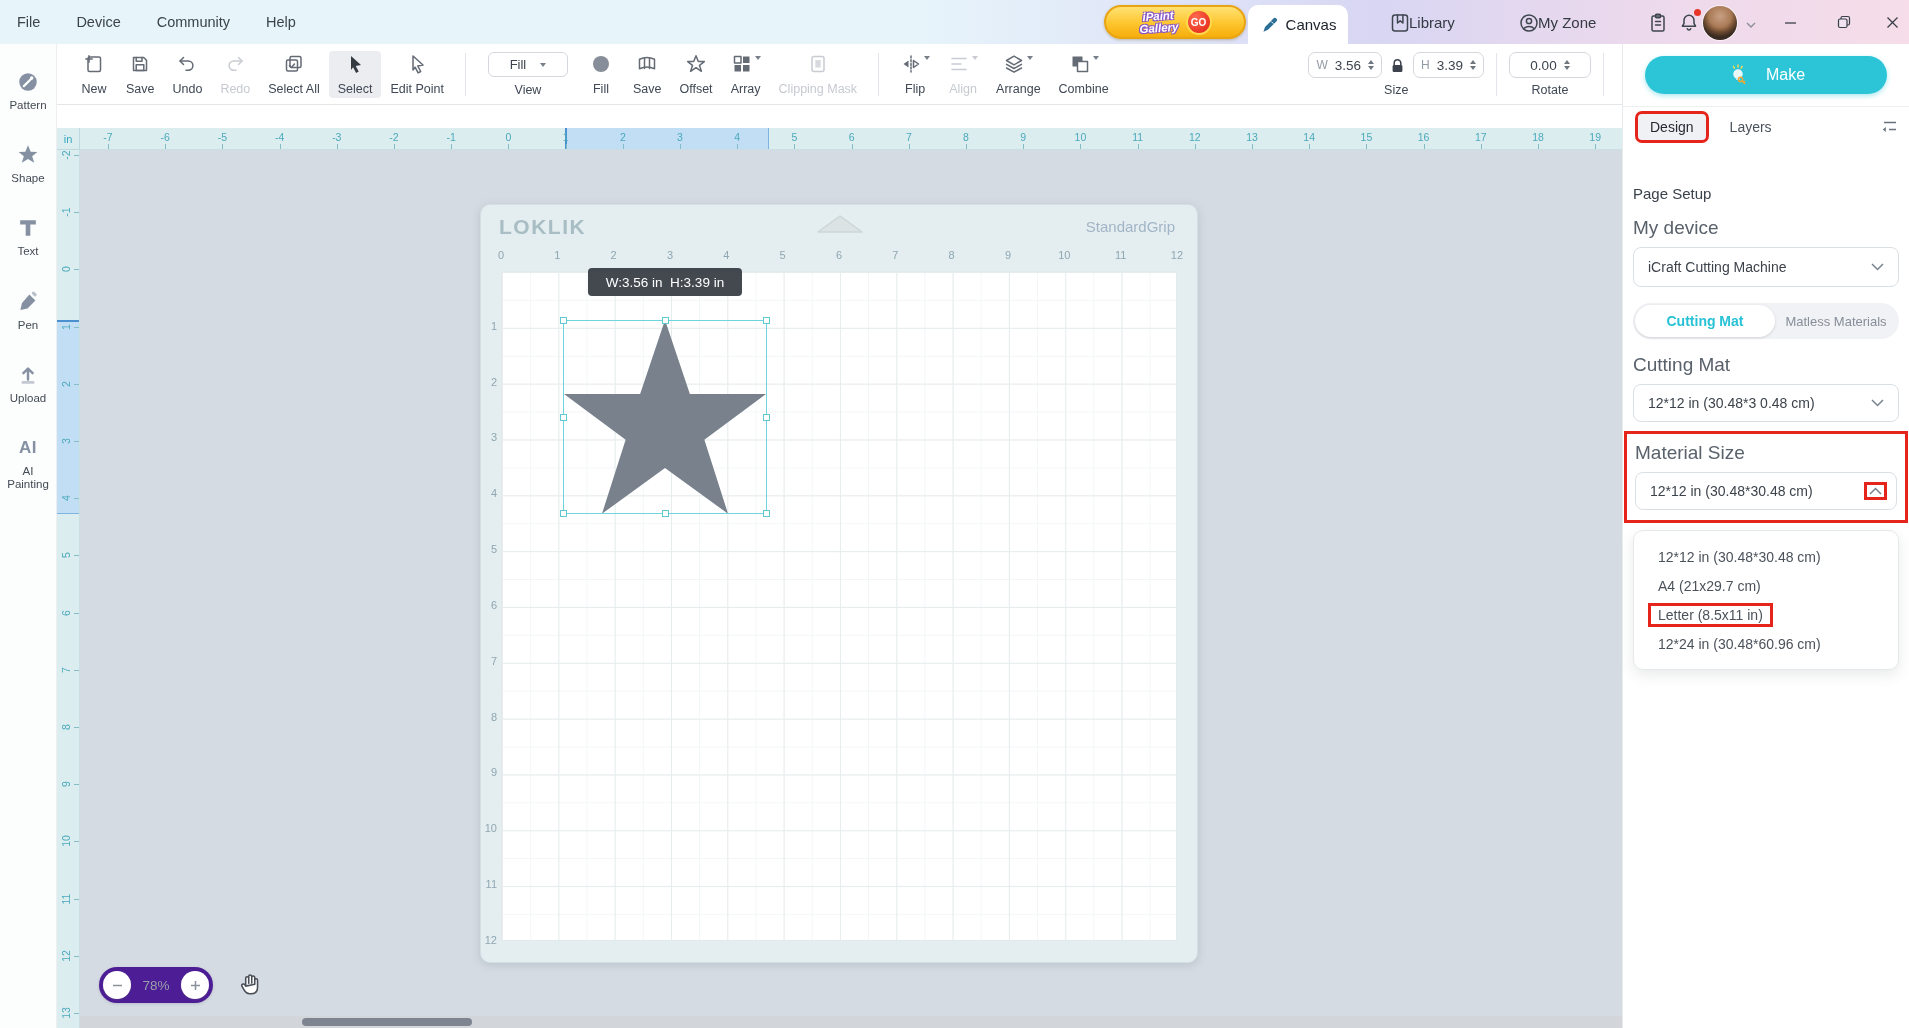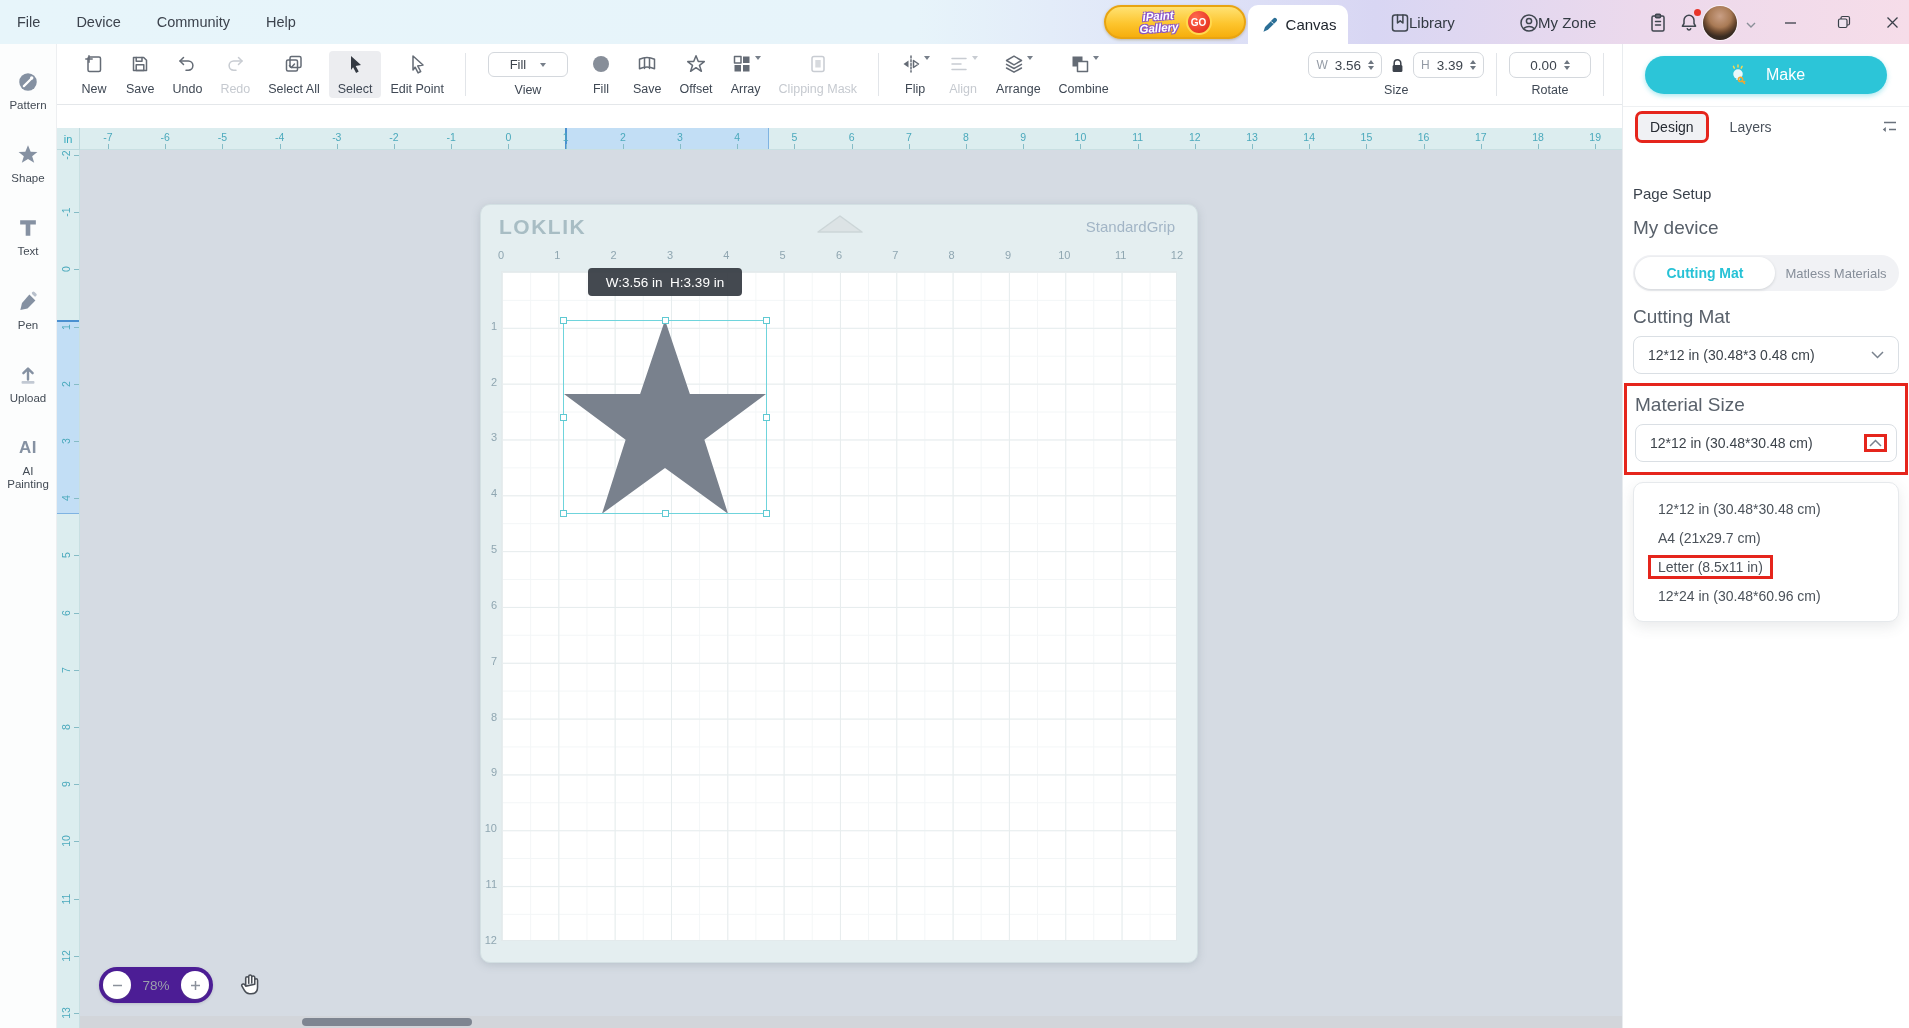--- a/index.html
+++ b/index.html
@@ -669,20 +669,26 @@
             <path d="M3 3.5h12M8 10.5h7" stroke="#6a727d" stroke-width="1.4"></path>
             <path d="M5.5 10.5L1.5 10.5M4.8 8l-3 2.5 3 2.5z" fill="#6a727d" stroke="none"></path>
           </svg>
       </span>
     </div>
 
     <div class="panel-body">
       <div class="p-title">Page Setup</div>
 
       <div class="p-label">My device</div>
+      <div class="pselect">
+        <span>iCraft Cutting Machine</span>
+        <svg width="13" height="8" viewBox="0 0 13 8">
+            <path d="M1 1l5.5 5.5L12 1" stroke="#79828e" fill="none" stroke-width="1.5"></path>
+          </svg>
+      </div>
 
       <div class="toggle">
         <div class="toggle-on">Cutting Mat</div>
         <div class="toggle-off">Matless Materials</div>
       </div>
 
       <div class="p-label">Cutting Mat</div>
       <div class="pselect" style="height:38px;">
         <span>12*12 in (30.48*3 0.48 cm)</span>
         <svg width="13" height="8" viewBox="0 0 13 8">

